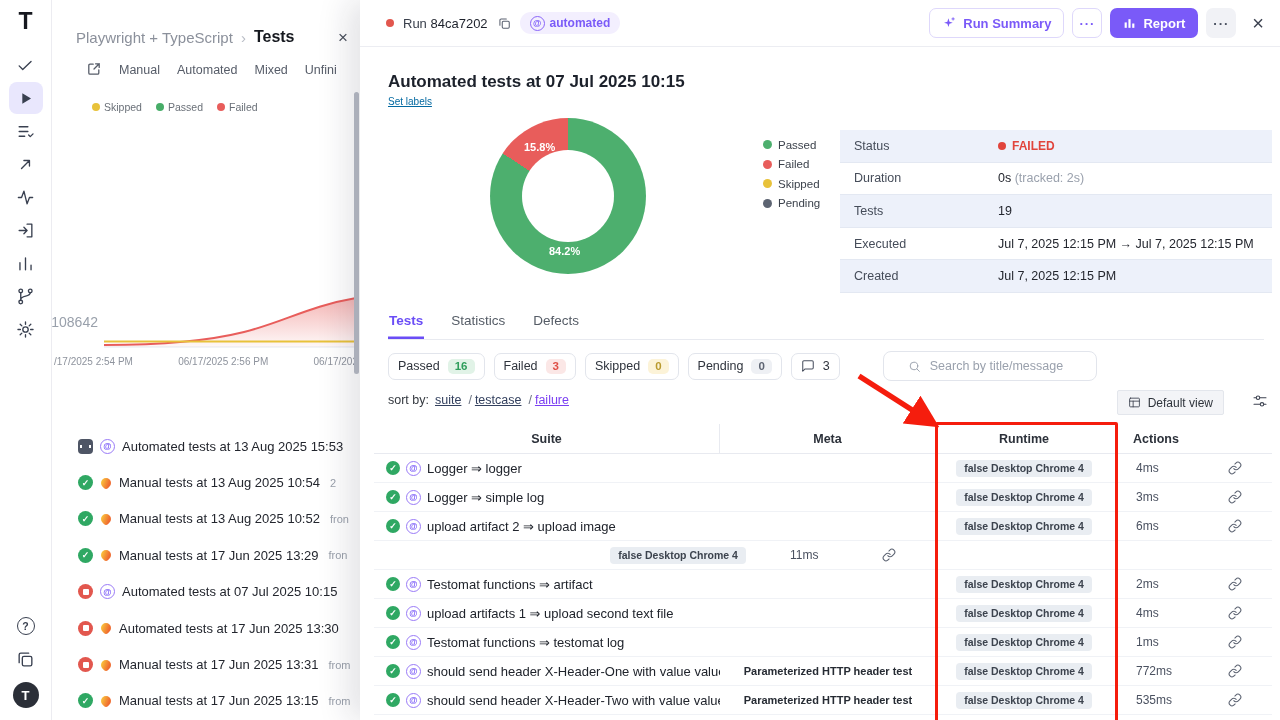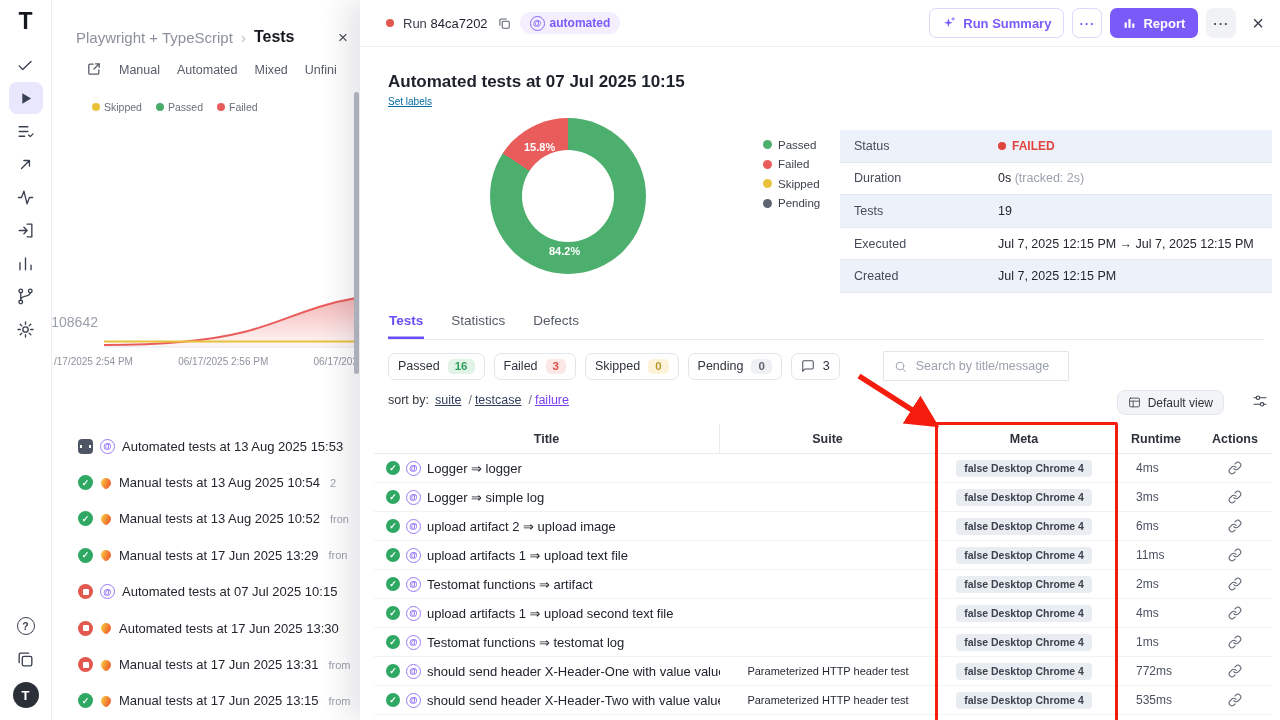--- a/index.html
+++ b/index.html
@@ -117,33 +117,33 @@
   .filters{position:absolute;left:28px;top:351px;display:flex;gap:9px;align-items:center}
   .chip{display:flex;align-items:center;gap:8px;border:1px solid #e2e5ec;border-radius:7px;height:27px;
         padding:0 9px;font-size:12.5px;color:#2f343d;background:#fff;cursor:pointer;box-sizing:border-box}
   .chip-count{border-radius:5px;font-size:11.5px;padding:1.5px 7px;font-weight:bold}
   .chip[data-kind=passed] .chip-count{background:#e1f3e7;color:#2f9e5c}
   .chip[data-kind=failed] .chip-count{background:#fbe7e6;color:#df4f47}
   .chip[data-kind=skipped] .chip-count{background:#fcf3d8;color:#b99a2e}
   .chip[data-kind=pending] .chip-count{background:#eef0f4;color:#5d6472}
   .chip-comment svg{stroke:#4a5160;fill:none;stroke-width:1.8;stroke-linejoin:round}
   .chip-comment .chip-count{background:transparent;color:#2f343d;padding:0;font-weight:normal;font-size:12.5px}
-  .search-box{display:flex;align-items:center;gap:7px;border:1px solid #e2e5ec;border-radius:1px;height:28px;
-              padding:0 10px;margin-left:34px;width:164px;box-sizing:content-box}
+  .search-box{display:flex;align-items:center;gap:7px;border:1px solid #e2e5ec;border-radius:8px;height:28px;
+              padding:0 24px;margin-left:34px;width:164px;box-sizing:content-box}
   .search-box svg{stroke:#9aa1ad;fill:none;stroke-width:1.8;stroke-linecap:round;flex:none}
   .search-box input{border:none;outline:none;width:100%;font-size:12.5px;color:#333;font-family:"Liberation Sans",sans-serif}
   .search-box input::placeholder{color:#9aa1ad}
 
   .sort-row{position:absolute;left:28px;top:393px;font-size:12.5px;color:#33383f;display:flex;align-items:center}
   .sort-prefix{margin-right:6px}
   .sort-link{color:#33405e;text-decoration:underline;cursor:pointer}
   .sort-link[data-accent=true]{color:#7a3ff2}
   .sort-link:not(:last-of-type)::after{content:"/";display:inline-block;margin:0 3px 0 7px;color:#6b7280}
   .default-view{position:absolute;right:56px;top:390px;display:flex;gap:7px;align-items:center;background:#f3f4f7;
-                border:1px solid #e3e6ec;border-radius:8px;height:25px;padding:0 10px;font-size:12px;color:#2e333b;
+                border:1px solid #e3e6ec;border-radius:2px;height:25px;padding:0 10px;font-size:12px;color:#2e333b;
                 cursor:pointer;box-sizing:border-box}
   .default-view svg,.sliders-btn svg{stroke:#3c4250;fill:none;stroke-width:1.6;stroke-linecap:round}
   .sliders-btn{position:absolute;right:12px;top:393px;cursor:pointer}
 
   .tests-table{position:absolute;left:14px;top:424px;width:898px}
   .thead{display:flex;height:29px;border-bottom:1px solid #e8eaf0;font-weight:bold;font-size:12.5px;color:#2c313a}
   .thead span{display:flex;align-items:center;justify-content:center;height:100%;box-sizing:border-box;cursor:pointer}
   .thead span:nth-of-type(1){width:346px;border-right:1px solid #e8eaf0}
   .thead span:nth-of-type(2){width:216px;border-right:1px solid #e8eaf0}
   .thead span:nth-of-type(3){width:176px}
@@ -151,21 +151,21 @@
   .thead span:nth-of-type(5){width:70px}
   .trow{display:flex;height:28px;align-items:center;border-bottom:1px solid #f0f2f6;font-size:13px;cursor:pointer}
   .trow .cell{box-sizing:border-box}
   .w-title{width:346px;display:flex;align-items:center;gap:6px;padding-left:12px;color:#20242c;white-space:nowrap;overflow:hidden}
   .t-check{width:14px;height:14px;border-radius:50%;background:#2fa863;color:#fff;display:inline-flex;
            align-items:center;justify-content:center;flex:none;font-style:normal}
   .t-check::after{content:"✓";font-size:9px;font-weight:bold}
   .t-at{width:13px;height:13px;border:1.2px solid #9a7bf7;border-radius:50%;color:#7a5af8;display:inline-flex;
         align-items:center;justify-content:center;font-size:8.5px;font-weight:bold;flex:none;font-style:normal}
   .t-at::after{content:"@"}
-  .w-suite{width:216px;text-align:center;font-size:11px;font-weight:normal;color:#262b33;white-space:nowrap;overflow:hidden}
+  .w-suite{width:216px;text-align:center;font-size:11px;font-weight:bold;color:#262b33;white-space:nowrap;overflow:hidden}
   .w-meta{width:176px;display:flex;justify-content:center}
   .meta-pill{background:#e9edf2;border-radius:4px;font-size:10.5px;font-weight:bold;color:#3c434e;
              padding:2.5px 8px;white-space:nowrap}
   .w-runtime{width:88px;font-size:12px;color:#4a5160;padding-left:24px}
   .w-actions{width:70px;display:flex;justify-content:center}
   .link-icon{cursor:pointer;display:flex}
 
   
   .anno-rect{position:absolute;left:935px;top:422px;width:177px;height:295px;border:3px solid #f51d0d;
              border-radius:2px;z-index:60;pointer-events:none}
@@ -539,21 +539,20 @@
       <svg width="16" height="16" viewBox="0 0 24 24">
           <path d="M3 7h18M3 17h18"></path>
           <circle cx="9" cy="7" r="2.6" fill="#fff"></circle>
           <circle cx="15" cy="17" r="2.6" fill="#fff"></circle>
         </svg>
     </span>
 
     <div class="tests-table">
       <div class="thead">
 
-      <span class="th">Title</span>
           <span class="th">Suite</span>
           <span class="th">Meta</span>
           <span class="th">Runtime</span>
           <span class="th">Actions</span>
         </div>
       <div class="tbody">
 
           <div class="trow">
             <span class="cell w-title">
               <i class="t-check"></i>
@@ -611,25 +610,20 @@
               <span class="link-icon">
                 <svg width="14" height="14" viewBox="0 0 24 24">
                   <path d="M10 13a5 5 0 0 0 7.54.54l3-3a5 5 0 0 0-7.07-7.07l-1.72 1.71"></path>
                   <path d="M14 11a5 5 0 0 0-7.54-.54l-3 3a5 5 0 0 0 7.07 7.07l1.71-1.71"></path>
                 </svg>
               </span>
             </span>
           </div>
 
           <div class="trow">
-            <span class="cell w-title">
-              <i class="t-check"></i>
-              <i class="t-at"></i>
-              <span>upload artifacts 1 ⇒ upload text file</span>
-            </span>
             <span class="cell w-suite"></span>
             <span class="cell w-meta">
               <span class="meta-pill">false Desktop Chrome 4</span>
             </span>
             <span class="cell w-runtime">11ms</span>
             <span class="cell w-actions">
               <span class="link-icon">
                 <svg width="14" height="14" viewBox="0 0 24 24">
                   <path d="M10 13a5 5 0 0 0 7.54.54l3-3a5 5 0 0 0-7.07-7.07l-1.72 1.71"></path>
                   <path d="M14 11a5 5 0 0 0-7.54-.54l-3 3a5 5 0 0 0 7.07 7.07l1.71-1.71"></path>

